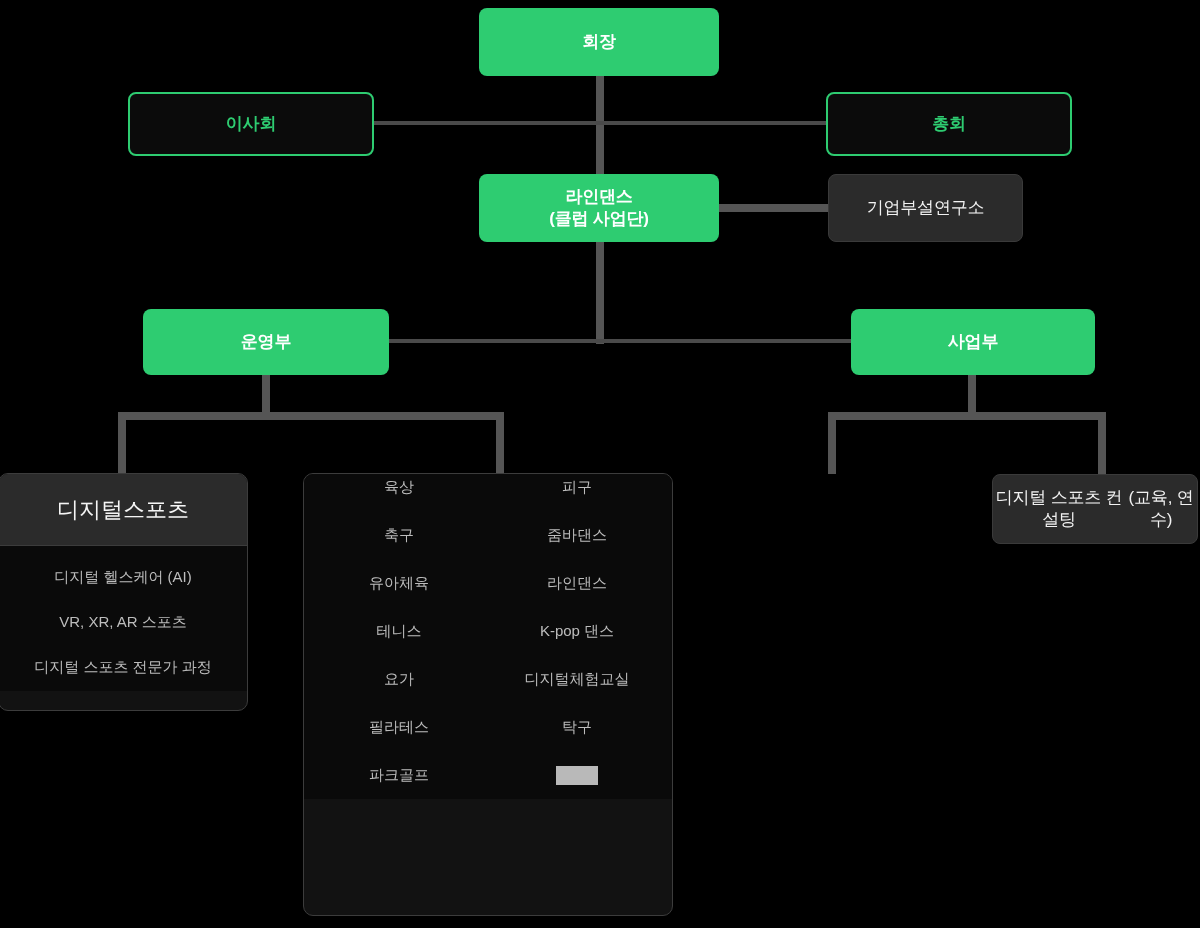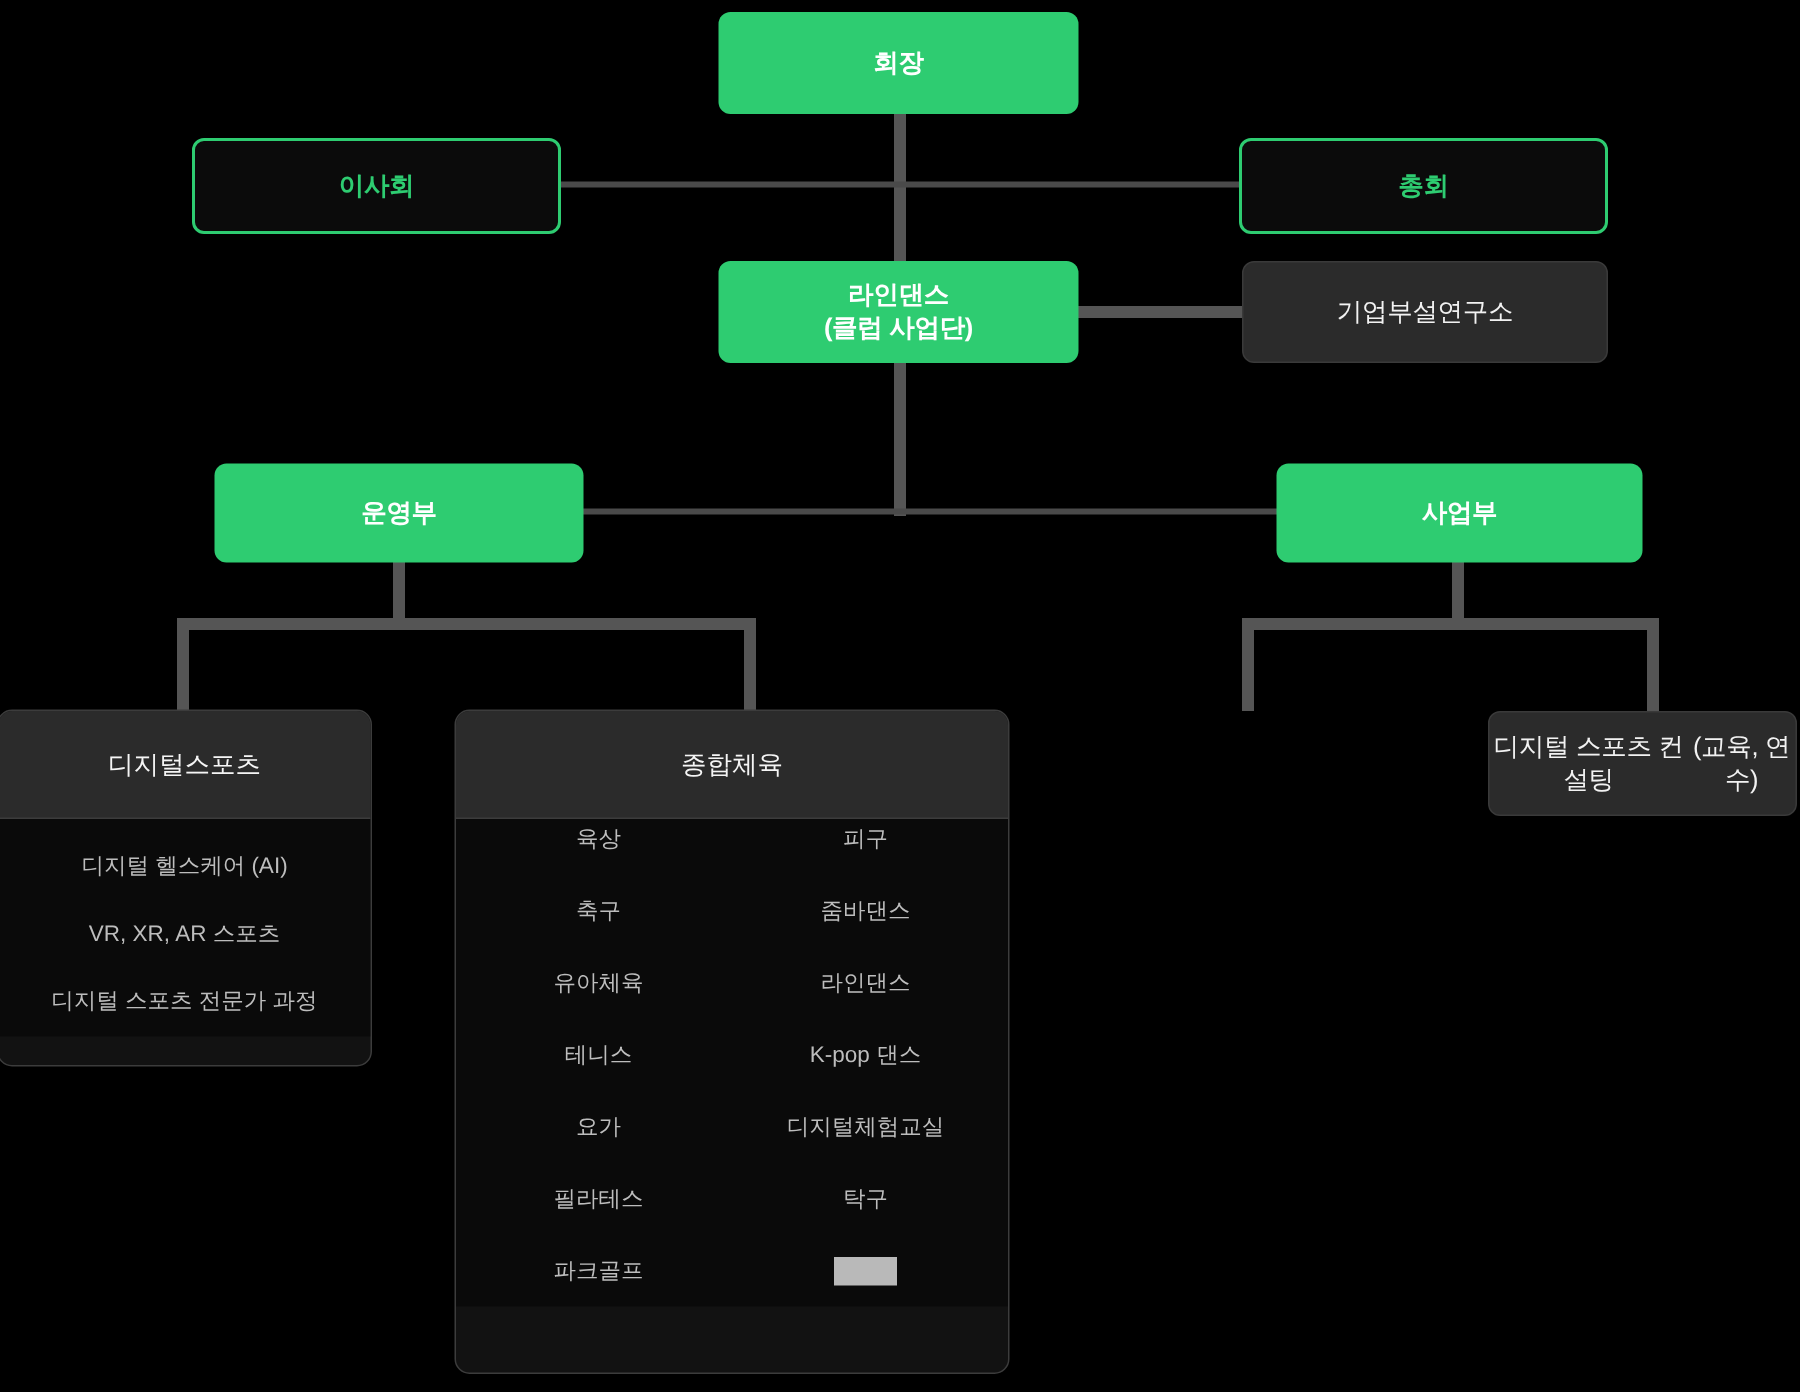--- a/index.html
+++ b/index.html
@@ -51,21 +51,21 @@
     position: absolute;
     border-radius: 10px;
     background: #121212;
     border: 1px solid #3c3c3c;
     overflow: hidden;
     z-index: 5;
   }
   .group-head {
     background: #2b2b2b;
     color: #f5f5f5;
-    font-size: 17px;
+    font-size: 22px;
     font-weight: 400;
     height: 72px;
     display: flex;
     align-items: center;
     justify-content: center;
     border-bottom: 1px solid #3c3c3c;
   }
   .group-body {
     background: #0a0a0a;
     padding: 14px 10px 14px 10px;
@@ -131,21 +131,21 @@
 
   <div class="node outline" style="left:826px; top:92px; width:246px; height:64px;">
     <span>총회</span>
   </div>
 
   <div class="node green" style="left:479px; top:174px; width:240px; height:68px; flex-direction:column;">
     <span>라인댄스</span>
     <span>(클럽 사업단)</span>
   </div>
 
-  <div class="node dark" style="left:828px; top:174px; width:244px; height:68px;">
+  <div class="node dark" style="left:828px; top:174px; width:195px; height:68px;">
     <span>기업부설연구소</span>
   </div>
 
   <div class="node green" style="left:143px; top:309px; width:246px; height:66px;">
     <span>운영부</span>
   </div>
 
   <div class="node green" style="left:851px; top:309px; width:244px; height:66px;">
     <span>사업부</span>
   </div>
@@ -159,21 +159,20 @@
   <div class="group" style="left:-2px; top:473px; width:250px; height:238px;">
     <div class="group-head">디지털스포츠</div>
     <div class="group-body one-col">
       <div class="chip">디지털 헬스케어 (AI)</div>
       <div class="chip">VR, XR, AR 스포츠</div>
       <div class="chip">디지털 스포츠 전문가 과정</div>
     </div>
   </div>
 
   <div class="group" style="left:303px; top:473px; width:370px; height:443px;">
-    <div class="group-head">종합체육</div>
     <div class="group-body two-col">
       <div class="chip">육상</div>
       <div class="chip">피구</div>
       <div class="chip">축구</div>
       <div class="chip">줌바댄스</div>
       <div class="chip">유아체육</div>
       <div class="chip">라인댄스</div>
       <div class="chip">테니스</div>
       <div class="chip">K-pop 댄스</div>
       <div class="chip">요가</div>

